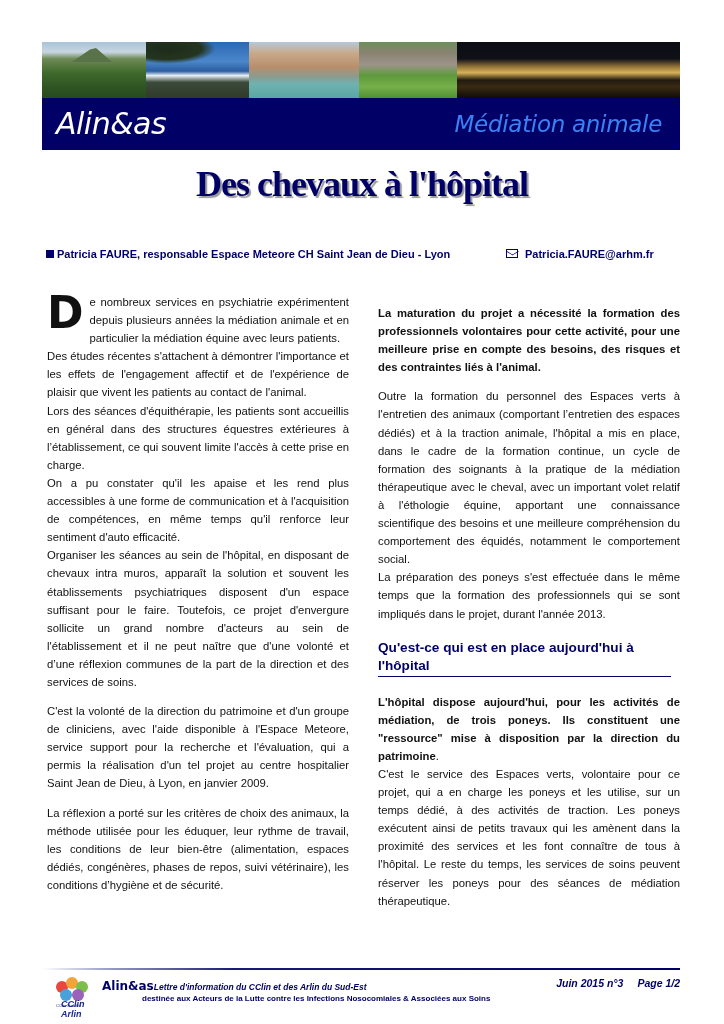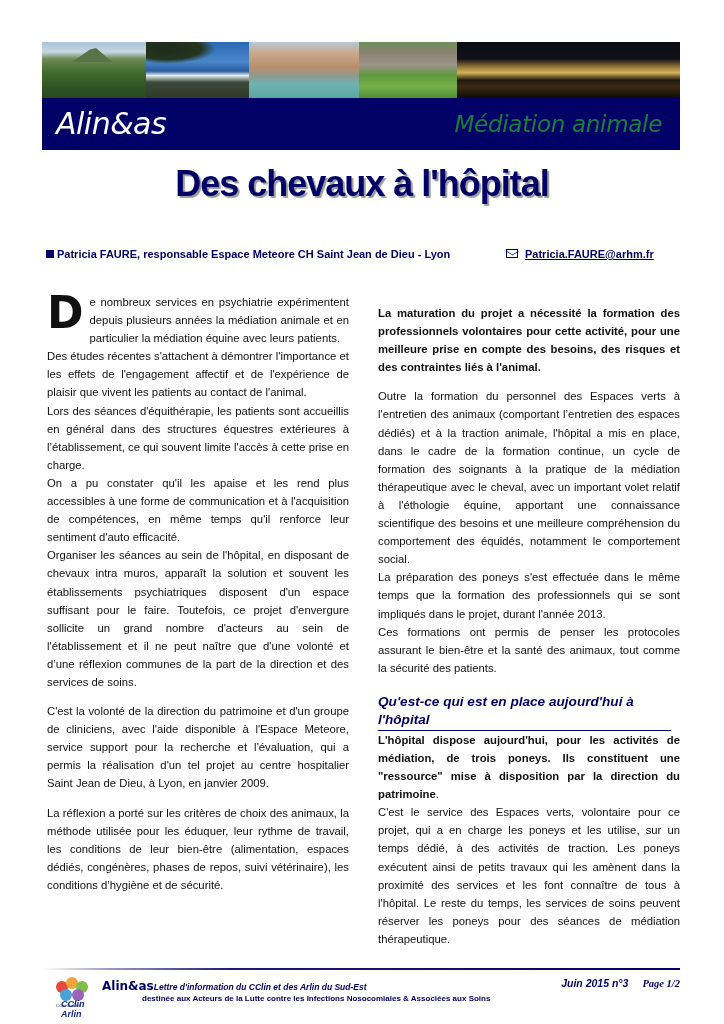--- a/index.html
+++ b/index.html
@@ -15,77 +15,77 @@
                background: #5a7248; clip-path: polygon(0 100%, 45% 10%, 60% 0, 100% 100%); }
   .p2 { width: 103px; background: linear-gradient(180deg, #2b69b5 0%, #4a86c9 35%, #2a5da0 52%, #e7eef5 60%, #3b4a3a 72%, #2f3a2a 100%); }
   .p2::after { content: ""; position: absolute; left: 0; top: 0; width: 70px; height: 22px;
                background: radial-gradient(ellipse at 30% 30%, #1d2b1b 0%, #24351f 50%, transparent 70%); }
   .p3 { width: 110px; background: linear-gradient(180deg, #b6c8d8 0%, #c9a98a 20%, #b88e6c 45%, #8a9b8f 62%, #6fb2b0 75%, #5aa6a4 100%); }
   .p4 { width: 98px; background: linear-gradient(180deg, #6e8f5a 0%, #8a8272 20%, #9d948a 40%, #5e9a3c 60%, #76b04a 80%, #4f8f33 100%); }
   .p5 { width: 223px; background: linear-gradient(180deg, #0b0c14 0%, #101018 30%, #9a7a3a 45%, #d7b15a 55%, #221a10 68%, #3a2a12 80%, #0e0b08 100%); }
   .band { position: absolute; left: 0; top: 56px; width: 638px; height: 52px; background: #000066; }
   .band-left { position: absolute; left: 14px; top: 8px; color: #fff; font-style: italic;
                font-size: 30px; font-family: "DejaVu Sans", sans-serif; letter-spacing: -0.5px; }
-  .band-right { position: absolute; right: 18px; top: 13px; color: #15803d; font-style: italic;
+  .band-right { position: absolute; right: 18px; top: 13px; color: #3b82f6; font-style: italic;
                 font-size: 23px; font-family: "DejaVu Sans", sans-serif; letter-spacing: -0.3px; }
 
   
   .title { position: absolute; left: 0; width: 724px; top: 163px; text-align: center;
-           font-family: Liberation Sans, sans-serif; font-weight: bold; font-size: 36px;
+           font-family: Liberation Serif, serif; font-weight: bold; font-size: 36px;
            color: #000066; letter-spacing: -1px;
            text-shadow: 2px 2px 1px #9a9a9a; }
 
   
   .author { position: absolute; left: 46px; top: 248px; font-size: 11px; font-weight: bold;
             color: #000066; font-family: "Liberation Sans", sans-serif; }
   .author .sq { display: inline-block; width: 8px; height: 8px; background: #000066; margin-right: 3px; vertical-align: 0px; }
   .email { position: absolute; left: 506px; top: 248px; font-size: 11px; font-weight: bold;
            color: #000066; }
   .email .env { display: inline-block; width: 10px; height: 7px; border: 1px solid #000066;
                 position: relative; margin-right: 7px; vertical-align: 0; }
   .email .env::before { content: ""; position: absolute; left: 0; top: -3px; width: 8px; height: 8px;
                         border-right: 1px solid #000066; border-bottom: 1px solid #000066;
                         transform: scaleY(0.6) rotate(45deg); transform-origin: center; left: 1px; }
-  .email a { color: #000066; text-decoration: underline; }
+  .email a { color: #000066; }
 
   
   .col { position: absolute; top: 293px; width: 302px; font-size: 11.3px; line-height: 18.1px;
          text-align: justify; color: #111; font-family: "Liberation Sans", sans-serif; }
   .col-left { left: 47px; }
   .col-right { left: 378px; }
   .col p { margin: 0; }
   .col .gap { height: 11px; }
   .dropcap { float: left; font-family: "DejaVu Sans", sans-serif; font-weight: bold;
              font-size: 44px; line-height: 36px; margin: 2px 6px 0 0; color: #111; }
   .bold { font-weight: bold; }
 
   .section-heading { margin: 0; font-size: 13.6px; font-weight: bold; color: #000066;
                      border-bottom: 1.5px solid #000066; padding-bottom: 1px; line-height: 18px;
-                     text-align: left; width: 293px; font-style: italic; }
+                     text-align: left; width: 293px; }
 
   
   .footer-rule { position: absolute; left: 42px; top: 968px; width: 638px; height: 2px;
                  background: linear-gradient(90deg, #ffffff 0%, #9aa0c8 10%, #1a1a7a 30%, #000066 100%); }
   .logo { position: absolute; left: 52px; top: 975px; width: 40px; height: 36px; }
   .logo .petal { position: absolute; width: 12px; height: 12px; border-radius: 50%; }
   .logo .l1 { left: 4px; top: 6px; background: #e8473d; }
   .logo .l2 { left: 14px; top: 2px; background: #f2a33a; }
   .logo .l3 { left: 24px; top: 6px; background: #7bbf4a; }
   .logo .l4 { left: 8px; top: 14px; background: #4aa0d8; }
   .logo .l5 { left: 20px; top: 14px; background: #9a62b8; }
   .logo .ltext { position: absolute; left: 9px; top: 8px; font-size: 9px; color: #1b2a8a; font-weight: bold; font-style: italic; margin-top: 16px; }
   .logo .lsub { position: absolute; left: 4px; top: 28px; font-size: 4px; color: #1b2a8a; white-space: nowrap; }
   .foot-line1 { position: absolute; left: 102px; top: 976px; color: #000066; white-space: nowrap; }
   .foot-line1 .brand { font-weight: bold; font-size: 12px; font-family: "DejaVu Sans", sans-serif; }
   .foot-line1 .tag { font-style: italic; font-weight: bold; font-size: 8.5px; }
   .foot-line2 { position: absolute; left: 102px; top: 994px; font-size: 8px; font-weight: bold;
                 color: #000066; white-space: nowrap; padding-left: 40px; }
   .foot-right { position: absolute; right: 44px; top: 977px; font-size: 10.5px; font-weight: bold;
                 font-style: italic; color: #000066; white-space: nowrap; }
-  .foot-right .page { margin-left: 14px; font-family: Liberation Serif, serif; }
+  .foot-right .page { margin-left: 14px; }
 </style>
 </head>
 <body>
 
 <div class="banner">
   <div class="photos">
     <div class="photo p1"></div>
     <div class="photo p2"></div>
     <div class="photo p3"></div>
     <div class="photo p4"></div>
@@ -117,24 +117,23 @@
   <div class="gap"></div>
   <p>La réflexion a porté sur les critères de choix des animaux, la méthode utilisée pour les éduquer, leur rythme de travail, les conditions de leur bien-être (alimentation, espaces dédiés, congénères, phases de repos, suivi vétérinaire), les conditions d’hygiène et de sécurité.</p>
 </div>
 
 <div class="col col-right">
   <div class="gap"></div>
   <p class="bold">La maturation du projet a nécessité la formation des professionnels volontaires pour cette activité, pour une meilleure prise en compte des besoins, des risques et des contraintes liés à l'animal.</p>
   <div class="gap"></div>
   <p>Outre la formation du personnel des Espaces verts à l'entretien des animaux (comportant l’entretien des espaces dédiés) et à la traction animale, l'hôpital a mis en place, dans le cadre de la formation continue, un cycle de formation des soignants à la pratique de la médiation thérapeutique avec le cheval, avec un important volet relatif à l'éthologie équine, apportant une connaissance scientifique des besoins et une meilleure compréhension du comportement des équidés, notamment le comportement social.</p>
   <p>La préparation des poneys s'est effectuée dans le même temps que la formation des professionnels qui se sont impliqués dans le projet, durant l'année 2013.</p>
-  <p>Ces formations ont permis de penser les protocoles assurant le bien-être et la santé des animaux, tout comme la sécurité des patients.</p>
   <div class="gap" style="height:16px"></div>
   <h2 class="section-heading">Qu'est-ce qui est en place aujourd'hui à l'hôpital</h2>
-  <p style="margin-top:0"><span class="bold">L'hôpital dispose aujourd'hui, pour les activités de médiation, de trois poneys. Ils constituent une "ressource" mise à disposition par la direction du patrimoine</span><span>.</span></p>
+  <p style="margin-top:16px"><span class="bold">L'hôpital dispose aujourd'hui, pour les activités de médiation, de trois poneys. Ils constituent une "ressource" mise à disposition par la direction du patrimoine</span><span>.</span></p>
   <p>C'est le service des Espaces verts, volontaire pour ce projet, qui  a en charge  les poneys et les utilise, sur un temps dédié,  à des activités de traction. Les poneys  exécutent ainsi de petits travaux qui les amènent dans la proximité des services et les font connaître de tous à l'hôpital. Le reste du temps, les services de soins peuvent réserver les poneys pour des séances de médiation thérapeutique.</p>
 </div>
 
 <div class="footer-rule"></div>
 <div class="logo">
   <span class="petal l1"></span>
     <span class="petal l2"></span>
     <span class="petal l3"></span>
   <span class="petal l4"></span>
     <span class="petal l5"></span>

